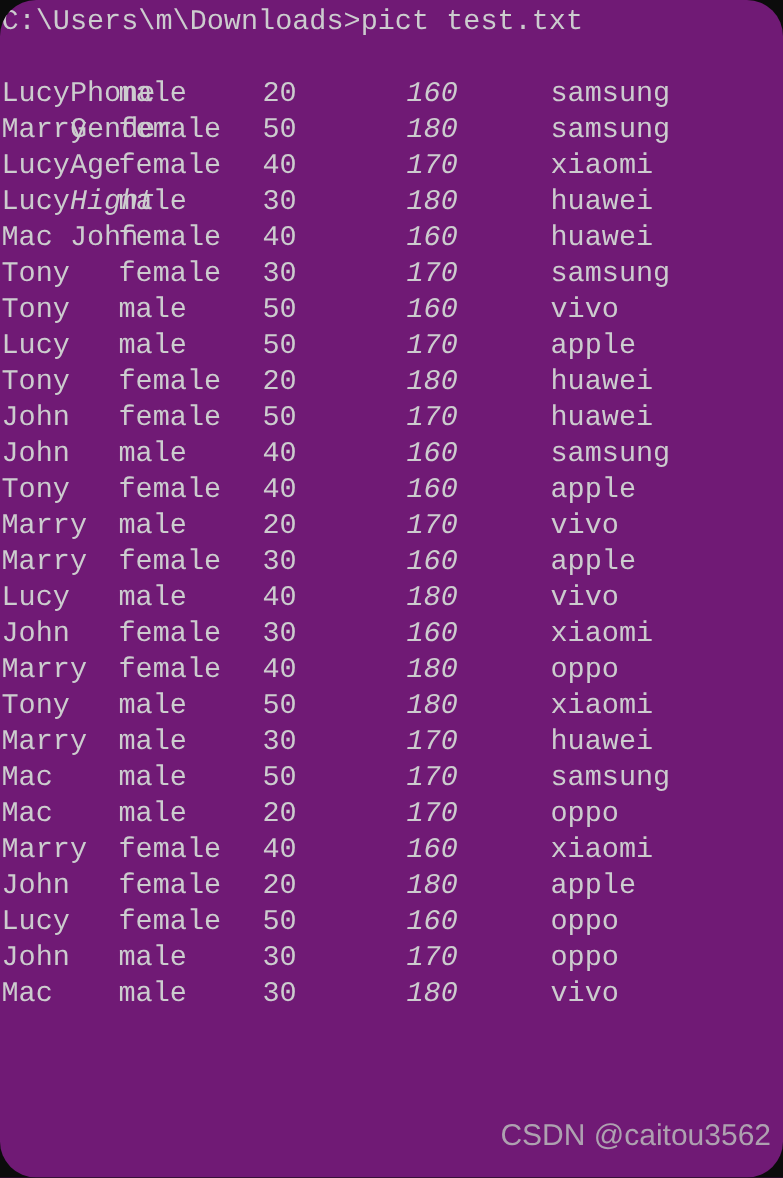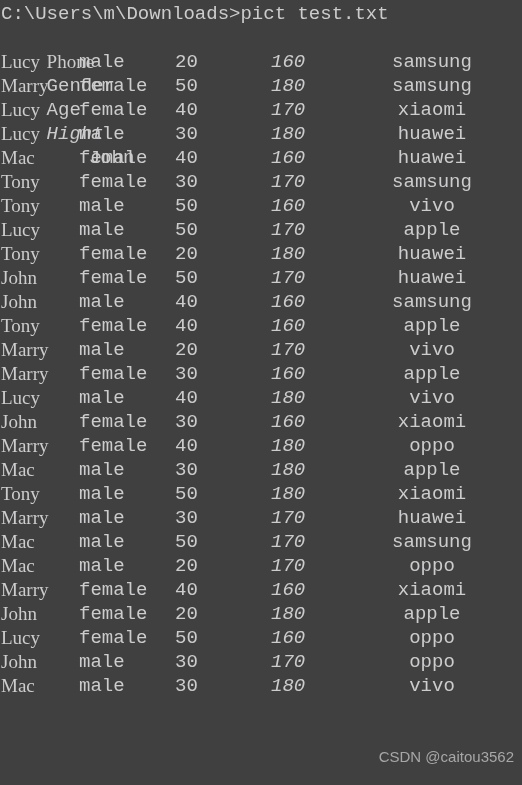--- a/index.html
+++ b/index.html
@@ -33,42 +33,42 @@
   .row {
     display: block;
     white-space: pre;
     height: 24px;
   }
   .cell {
     display: inline-block;
     vertical-align: top;
     white-space: pre;
   }
-  .c-name   { width: 78px; font-family: Liberation Serif, serif; }
+  .c-name   { width: 78px; }
   .c-gender { width: 96px; }
   .c-age    { width: 96px; }
   .c-hight  { width: 96px; font-style: italic; }
-  .c-phone  { width: 130px; text-align: center; }
+  .c-phone  { width: 130px; }
   .header-row .cell { color: #ccccce; }
   #watermark {
     position: absolute;
     right: 8px;
     bottom: 16px;
     font-family: "Liberation Sans", sans-serif;
-    font-size: 15px;
+    font-size: 20px;
     color: #b9b9bb;
     opacity: 0.85;
     white-space: pre;
     pointer-events: none;
   }
 </style>
 </head>
 <body>
 
-<div id="console" style="background: #404040; color: rgb(204, 204, 206);">
+<div id="console" style="background: #701a75; color: rgb(204, 204, 206); border-radius: 24px;">
 
   <div class="line cmdline">C:\Users\m\Downloads&gt;pict test.txt</div>
 
   <div id="table-header" class="row header-row">
     <span class="cell c-name">Phone</span>
     <span class="cell c-gender">Gender</span>
     <span class="cell c-age">Age</span>
     <span class="cell c-hight">Hight</span>
     <span class="cell c-phone">John</span>
   </div>
@@ -84,21 +84,20 @@
       <div class="row"><span class="cell c-name">Lucy</span><span class="cell c-gender">male</span><span class="cell c-age">50</span><span class="cell c-hight">170</span><span class="cell c-phone">apple</span></div>
       <div class="row"><span class="cell c-name">Tony</span><span class="cell c-gender">female</span><span class="cell c-age">20</span><span class="cell c-hight">180</span><span class="cell c-phone">huawei</span></div>
       <div class="row"><span class="cell c-name">John</span><span class="cell c-gender">female</span><span class="cell c-age">50</span><span class="cell c-hight">170</span><span class="cell c-phone">huawei</span></div>
       <div class="row"><span class="cell c-name">John</span><span class="cell c-gender">male</span><span class="cell c-age">40</span><span class="cell c-hight">160</span><span class="cell c-phone">samsung</span></div>
       <div class="row"><span class="cell c-name">Tony</span><span class="cell c-gender">female</span><span class="cell c-age">40</span><span class="cell c-hight">160</span><span class="cell c-phone">apple</span></div>
       <div class="row"><span class="cell c-name">Marry</span><span class="cell c-gender">male</span><span class="cell c-age">20</span><span class="cell c-hight">170</span><span class="cell c-phone">vivo</span></div>
       <div class="row"><span class="cell c-name">Marry</span><span class="cell c-gender">female</span><span class="cell c-age">30</span><span class="cell c-hight">160</span><span class="cell c-phone">apple</span></div>
       <div class="row"><span class="cell c-name">Lucy</span><span class="cell c-gender">male</span><span class="cell c-age">40</span><span class="cell c-hight">180</span><span class="cell c-phone">vivo</span></div>
       <div class="row"><span class="cell c-name">John</span><span class="cell c-gender">female</span><span class="cell c-age">30</span><span class="cell c-hight">160</span><span class="cell c-phone">xiaomi</span></div>
       <div class="row"><span class="cell c-name">Marry</span><span class="cell c-gender">female</span><span class="cell c-age">40</span><span class="cell c-hight">180</span><span class="cell c-phone">oppo</span></div>
-      <div class="row"><span class="cell c-name">Mac</span><span class="cell c-gender">male</span><span class="cell c-age">30</span><span class="cell c-hight">180</span><span class="cell c-phone">apple</span></div>
       <div class="row"><span class="cell c-name">Tony</span><span class="cell c-gender">male</span><span class="cell c-age">50</span><span class="cell c-hight">180</span><span class="cell c-phone">xiaomi</span></div>
       <div class="row"><span class="cell c-name">Marry</span><span class="cell c-gender">male</span><span class="cell c-age">30</span><span class="cell c-hight">170</span><span class="cell c-phone">huawei</span></div>
       <div class="row"><span class="cell c-name">Mac</span><span class="cell c-gender">male</span><span class="cell c-age">50</span><span class="cell c-hight">170</span><span class="cell c-phone">samsung</span></div>
       <div class="row"><span class="cell c-name">Mac</span><span class="cell c-gender">male</span><span class="cell c-age">20</span><span class="cell c-hight">170</span><span class="cell c-phone">oppo</span></div>
       <div class="row"><span class="cell c-name">Marry</span><span class="cell c-gender">female</span><span class="cell c-age">40</span><span class="cell c-hight">160</span><span class="cell c-phone">xiaomi</span></div>
       <div class="row"><span class="cell c-name">John</span><span class="cell c-gender">female</span><span class="cell c-age">20</span><span class="cell c-hight">180</span><span class="cell c-phone">apple</span></div>
       <div class="row"><span class="cell c-name">Lucy</span><span class="cell c-gender">female</span><span class="cell c-age">50</span><span class="cell c-hight">160</span><span class="cell c-phone">oppo</span></div>
       <div class="row"><span class="cell c-name">John</span><span class="cell c-gender">male</span><span class="cell c-age">30</span><span class="cell c-hight">170</span><span class="cell c-phone">oppo</span></div>
       <div class="row"><span class="cell c-name">Mac</span><span class="cell c-gender">male</span><span class="cell c-age">30</span><span class="cell c-hight">180</span><span class="cell c-phone">vivo</span></div>
     </div>

